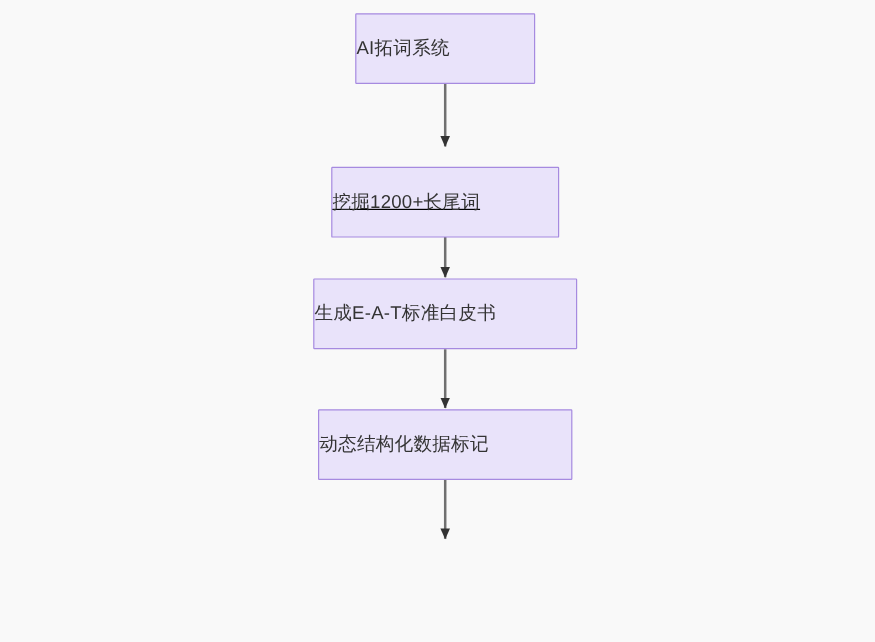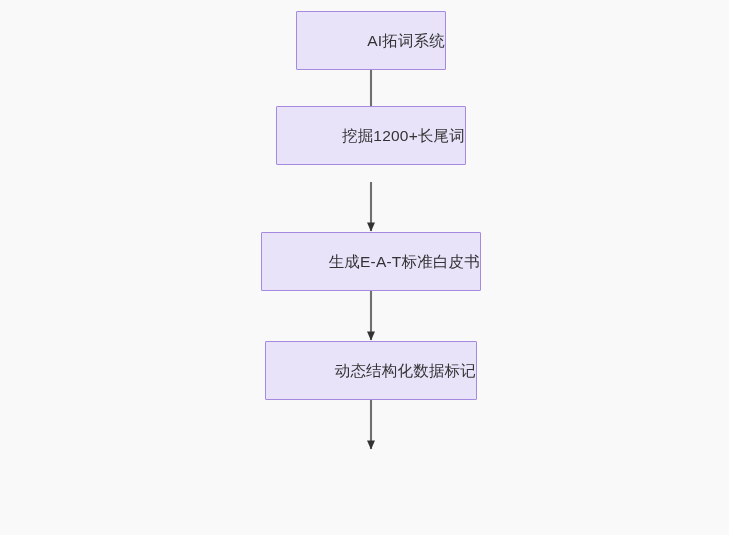--- a/index.html
+++ b/index.html
@@ -28,34 +28,34 @@
     pointer-events: none;
   }
   .node {
     position: absolute;
     box-sizing: border-box;
     background: #e9e3fa;
     border: 1.6px solid #a68ae0;
     border-radius: 1px;
     display: flex;
     align-items: center;
-    justify-content: flex-end;
+    justify-content: flex-start;
     text-align: center;
   }
   .node-label {
     color: #333333;
     font-size: 15.5px;
     line-height: 1.25;
     letter-spacing: 0.2px;
     white-space: nowrap;
     font-family: "Liberation Sans", "DejaVu Sans", sans-serif;
   }
   
   #node-0 { left: 296px; top: 11px;  width: 150px; height: 59px; }
-  #node-1 { left: 276px; top: 106px; width: 190px; height: 59px; }
+  #node-1 { left: 276px; top: 139px; width: 190px; height: 59px; text-decoration: underline; }
   #node-2 { left: 261px; top: 232px; width: 220px; height: 59px; }
   #node-3 { left: 265px; top: 341px; width: 212px; height: 59px; }
   #node-4 { left: 253px; top: 450px; width: 237px; height: 59px; }
 </style>
 </head>
 <body>
 
 <div id="flow-canvas">
 
   <svg id="edge-layer" width="729" height="535" viewBox="0 0 729 535" xmlns="http://www.w3.org/2000/svg">

